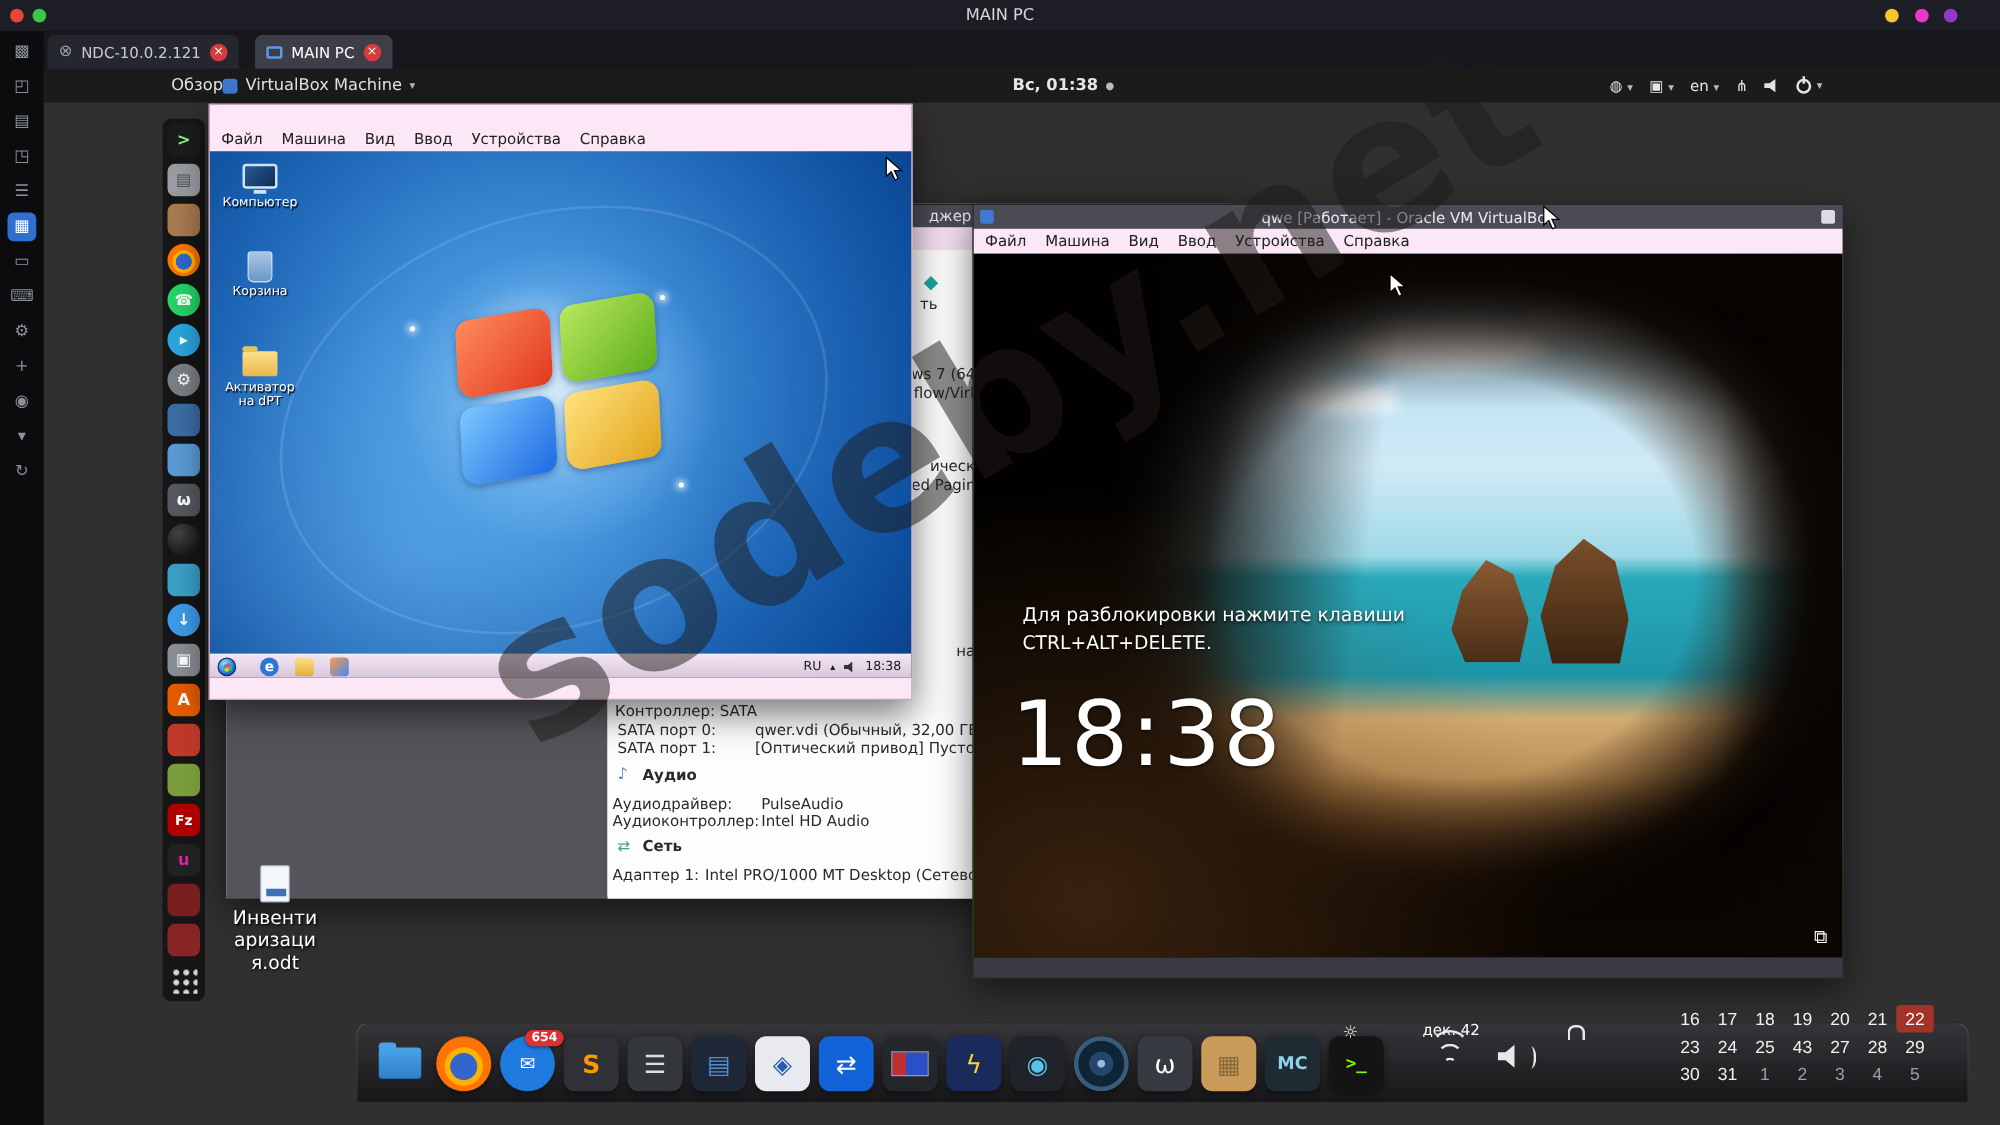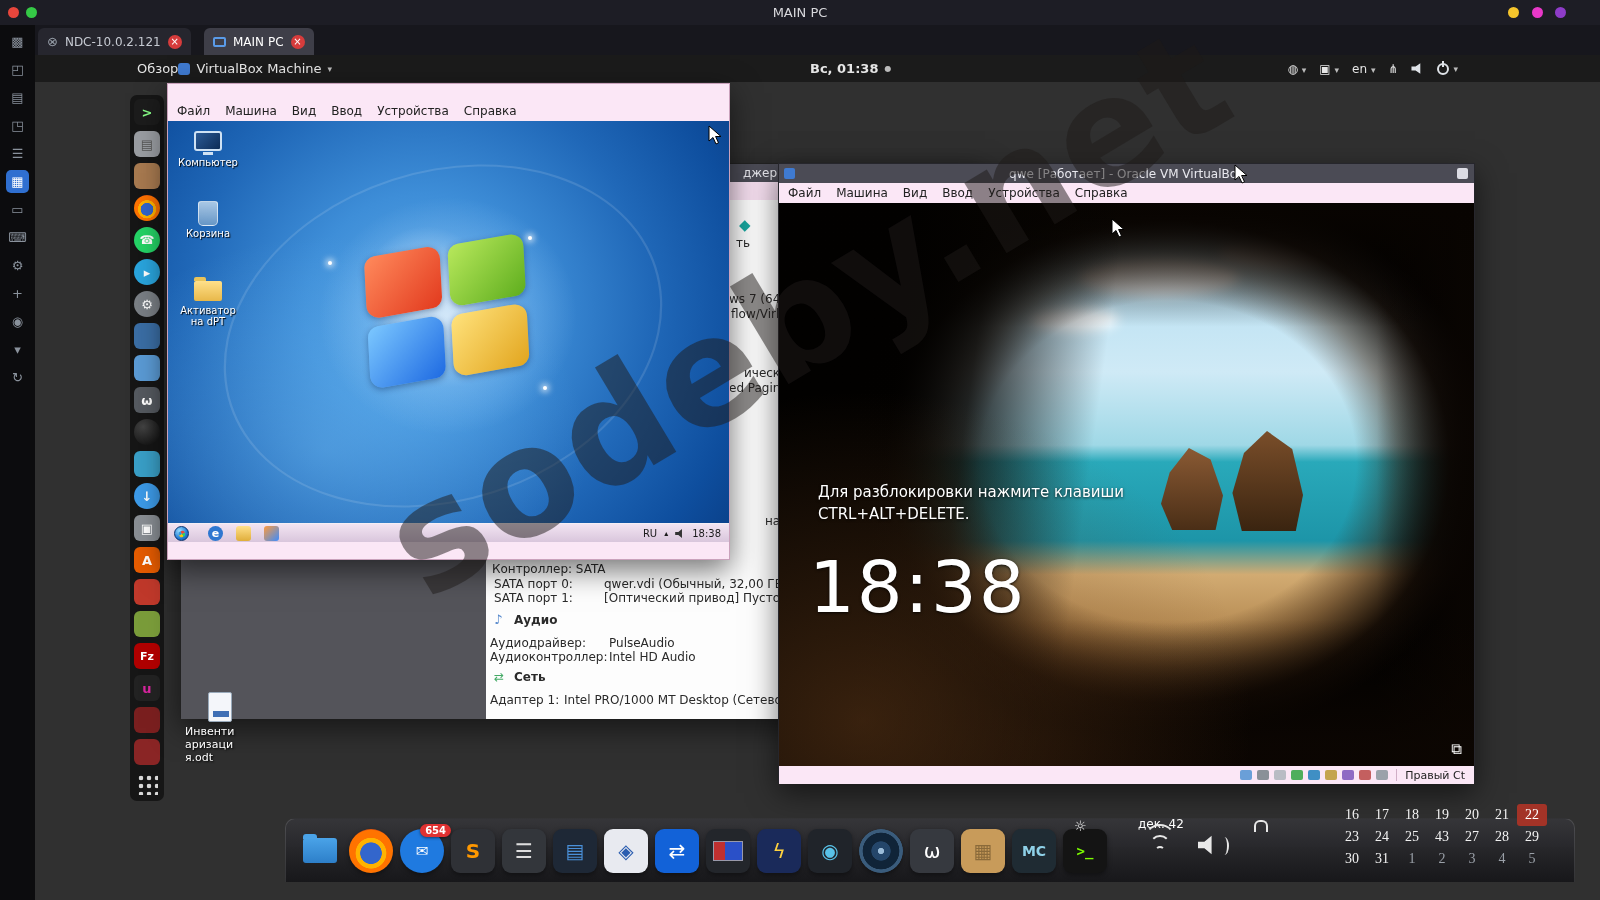--- a/index.html
+++ b/index.html
@@ -63,21 +63,21 @@
   .mgr-menu{position:absolute;left:0;top:18px;width:100%;height:18px;background:#f6dff0}
   .mgr-side{position:absolute;left:0;top:36px;width:305px;height:519px;background:#54545a}
   .mgr-content{position:absolute;left:305px;top:36px;width:500px;height:519px;background:#fdfdfd;color:#2a2a2a;font-size:12px}
   .mgr-content .frag{position:absolute;white-space:nowrap}
   .mgr-hd{font-weight:bold}
   .mgr-aico{color:#5588cc;font-size:13px}
   .mgr-nico{color:#44aa66;font-size:12px}
   .mgr-newico{color:#18a8a0;font-size:15px}
 
   
-  .odt{left:150px;top:637px;width:70px;text-align:left;color:#fff;font-size:11px;
+  .odt{left:150px;top:637px;width:70px;text-align:center;color:#fff;font-size:15px;
        text-shadow:1px 1px 2px #000;position:absolute;z-index:4}
   .odt .page{width:24px;height:30px;background:#f4f6fa;border:1px solid #9ab;border-radius:2px;margin:0 auto 3px;position:relative}
   .odt .page::after{content:"";position:absolute;left:4px;top:18px;width:16px;height:6px;background:#3f6fb5}
 
   
   .vb1{left:132px;top:28px;width:563px;height:477px;background:#fbe7f6;border:1px solid #caa2bc;z-index:5}
   .vb-title1{position:absolute;left:0;top:0;width:100%;height:17px;background:#eccae3;color:#402a3a;
              font-size:12px;display:flex;align-items:center;justify-content:center}
   .vb-appico{position:absolute;left:5px;top:3px;width:11px;height:11px;border-radius:2px;background:#3f7ad0}
   .vb-btns{position:absolute;right:4px;top:3px;display:flex;gap:4px}
@@ -194,21 +194,21 @@
   .wifi i:nth-child(2){width:21px;height:21px}
   .wifi i:nth-child(3){width:10px;height:10px}
   .spk-big{display:inline-block;width:20px;height:20px;background:#e8e8e8;
            clip-path:polygon(0 34%,32% 34%,68% 4%,68% 96%,32% 66%,0 66%)}
   .spk-wave{display:inline-block;width:9px;height:18px;border-right:2px solid #e8e8e8;border-radius:50%;margin-left:2px}
   .lockico{width:20px;height:15px;background:#e8e8e8;border-radius:3px;position:relative;margin-top:10px}
   .lockico::before{content:"";position:absolute;left:3px;top:-10px;width:10px;height:10px;
                    border:2.5px solid #e8e8e8;border-bottom:none;border-radius:6px 6px 0 0}
 
   
-  .cal{position:absolute;left:1302px;top:749px;z-index:9;font-family:Liberation Serif, serif}
+  .cal{position:absolute;left:1302px;top:749px;z-index:9;font-family:Liberation Sans, sans-serif}
   .calrow{display:flex}
   .calcell{width:30px;height:22px;line-height:22px;text-align:center;font-size:14px;color:#f2f2f2}
   .calcell.hl{background:#a33327;border-radius:3px;color:#fff}
   .calcell.dim{color:#9aa0a8}
   .datelabel{position:absolute;left:1103px;top:762px;font-size:12px;color:#fff;z-index:9}
   .sunico{position:absolute;left:1039px;top:763px;font-size:14px;color:#e8e8e8;z-index:9}
 
   
   .wm{position:absolute;left:400px;top:470px;z-index:20;font-size:150px;font-weight:bold;letter-spacing:2px;
       color:rgba(30,26,24,.5);transform:rotate(-31deg);transform-origin:0 50%;pointer-events:none;white-space:nowrap}
@@ -439,33 +439,20 @@
         <div class="cloud" style="left:440px;top:35px;width:120px;height:30px"></div>
         <div class="cloud" style="left:250px;top:105px;width:90px;height:24px"></div>
         <div class="rock rock1"></div>
         <div class="rock rock2"></div>
         <div class="cave"></div>
         <div class="locktext lt1">Для разблокировки нажмите клавиши</div>
         <div class="locktext lt2">CTRL+ALT+DELETE.</div>
         <div class="locktext ltime">18:38</div>
         <span class="lnet">⧉</span>
       </div>
-      <div class="vmstat">
-        <i></i>
-          <i></i>
-        <i></i>
-          <i></i>
-        <i></i>
-          <i></i>
-        <i></i>
-          <i></i>
-        <i></i>
-        <span class="vmsep"></span>
-        <span>Правый Ct</span>
-      </div>
     </div>
 
     
     <div class="bdock">
       <div class="tile" style="background:transparent;box-shadow:none">
         <span class="foldshape"></span>
       </div>
       <div class="tile ffx"></div>
       <div class="tile tbird">
         <span>✉</span>

